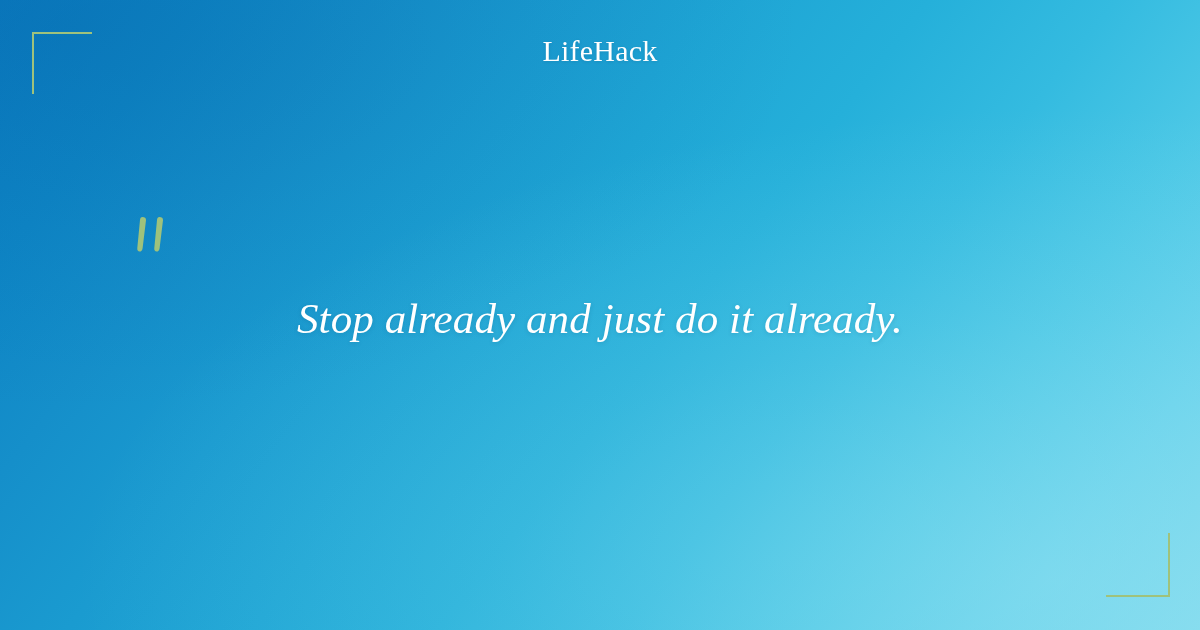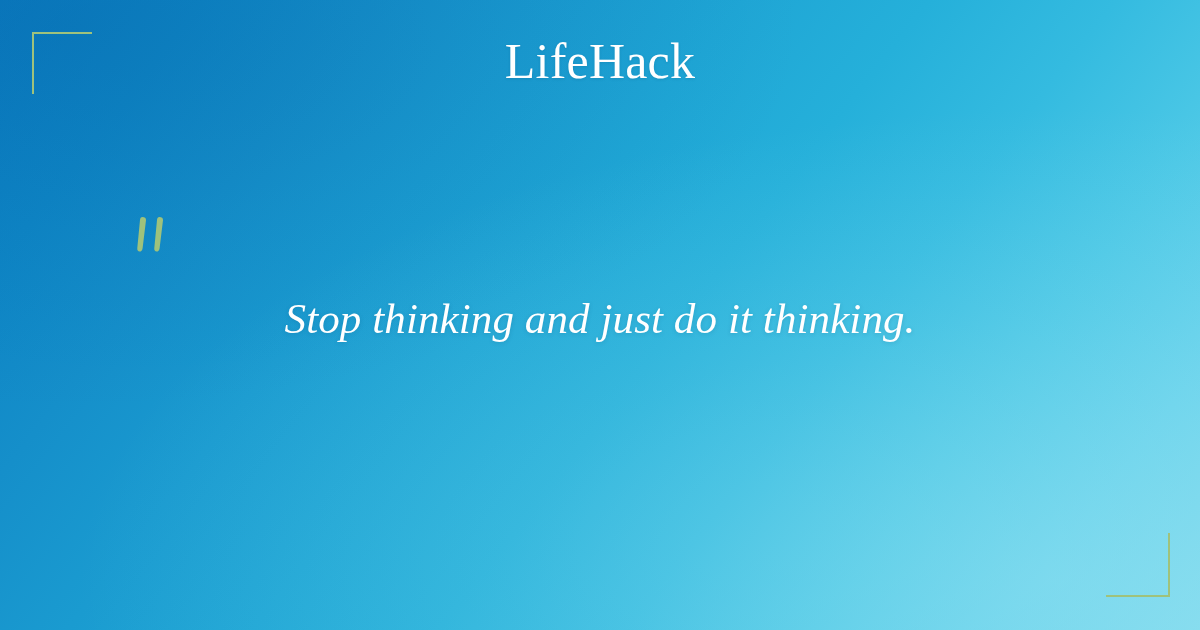--- a/index.html
+++ b/index.html
@@ -85,21 +85,21 @@
   }
 
   
   #logo {
     position: absolute;
     left: 0;
     right: 0;
     top: 36px;
     text-align: center;
     color: #ffffff;
-    font-size: 50px;
+    font-size: 30px;
     line-height: 1;
     letter-spacing: 0.2px;
     font-weight: 400;
     text-shadow: 0 1px 3px rgba(0,60,100,0.16);
   }
 
   
   #quote-mark {
     position: absolute;
     left: 128px;
@@ -139,20 +139,20 @@
 
   <div id="logo">LifeHack</div>
 
   <div id="quote-mark">
     <svg width="56" height="70" viewBox="0 0 56 70" xmlns="http://www.w3.org/2000/svg" aria-hidden="true">
       <path d="M14.5 10 C16.6 10 18.2 11.0 18.0 13.2 L14.6 41.2 C14.3 43.6 13.1 44.6 11.6 44.6 C10.0 44.6 9.0 43.4 9.3 41.1 L12.0 13.0 C12.2 11.0 12.9 10 14.5 10 Z" fill="#9fc27c"></path>
       <path d="M31.5 10 C33.6 10 35.2 11.0 35.0 13.2 L31.6 41.2 C31.3 43.6 30.1 44.6 28.6 44.6 C27.0 44.6 26.0 43.4 26.3 41.1 L29.0 13.0 C29.2 11.0 29.9 10 31.5 10 Z" fill="#9fc27c"></path>
     </svg>
   </div>
 
-  <div id="quote-text">Stop thinking and just do it thinking.</div>
+  <div id="quote-text">Stop already and just do it already.</div>
 
   <div class="bracket" id="bracket-br">
     <span class="h"></span>
     <span class="v"></span>
   </div>
 
 </div>
 
 </body></html>

